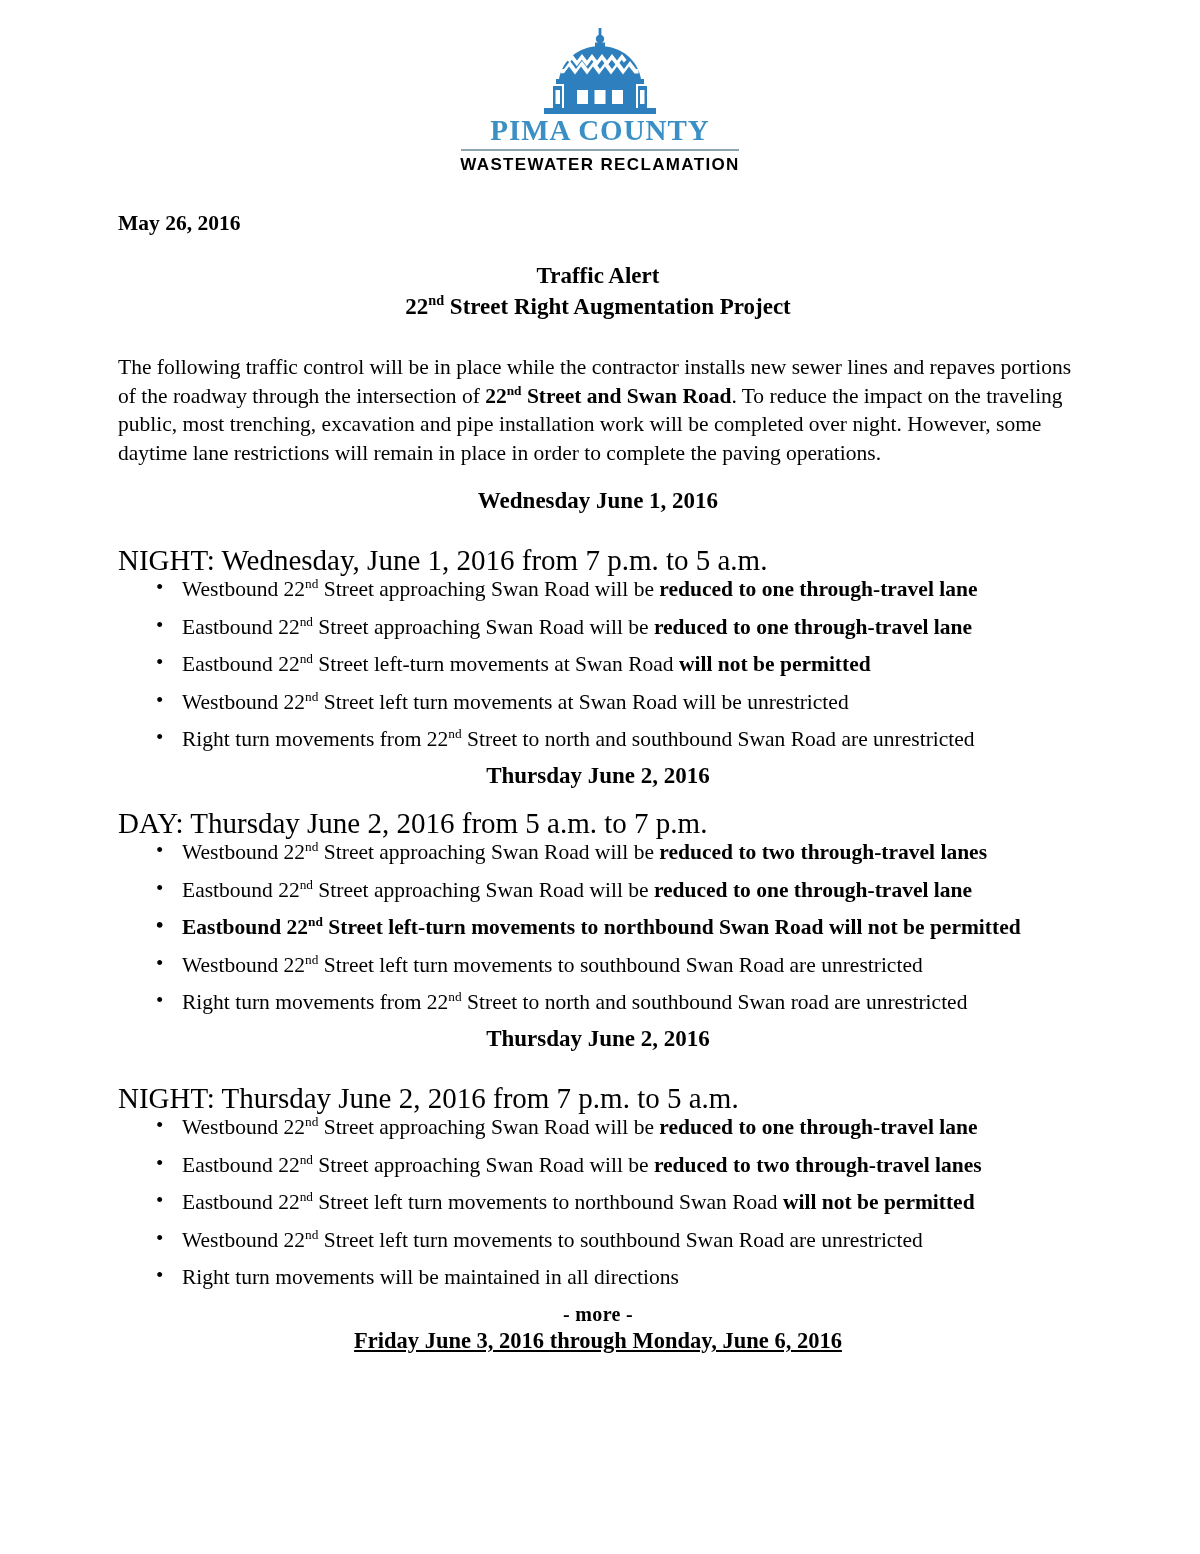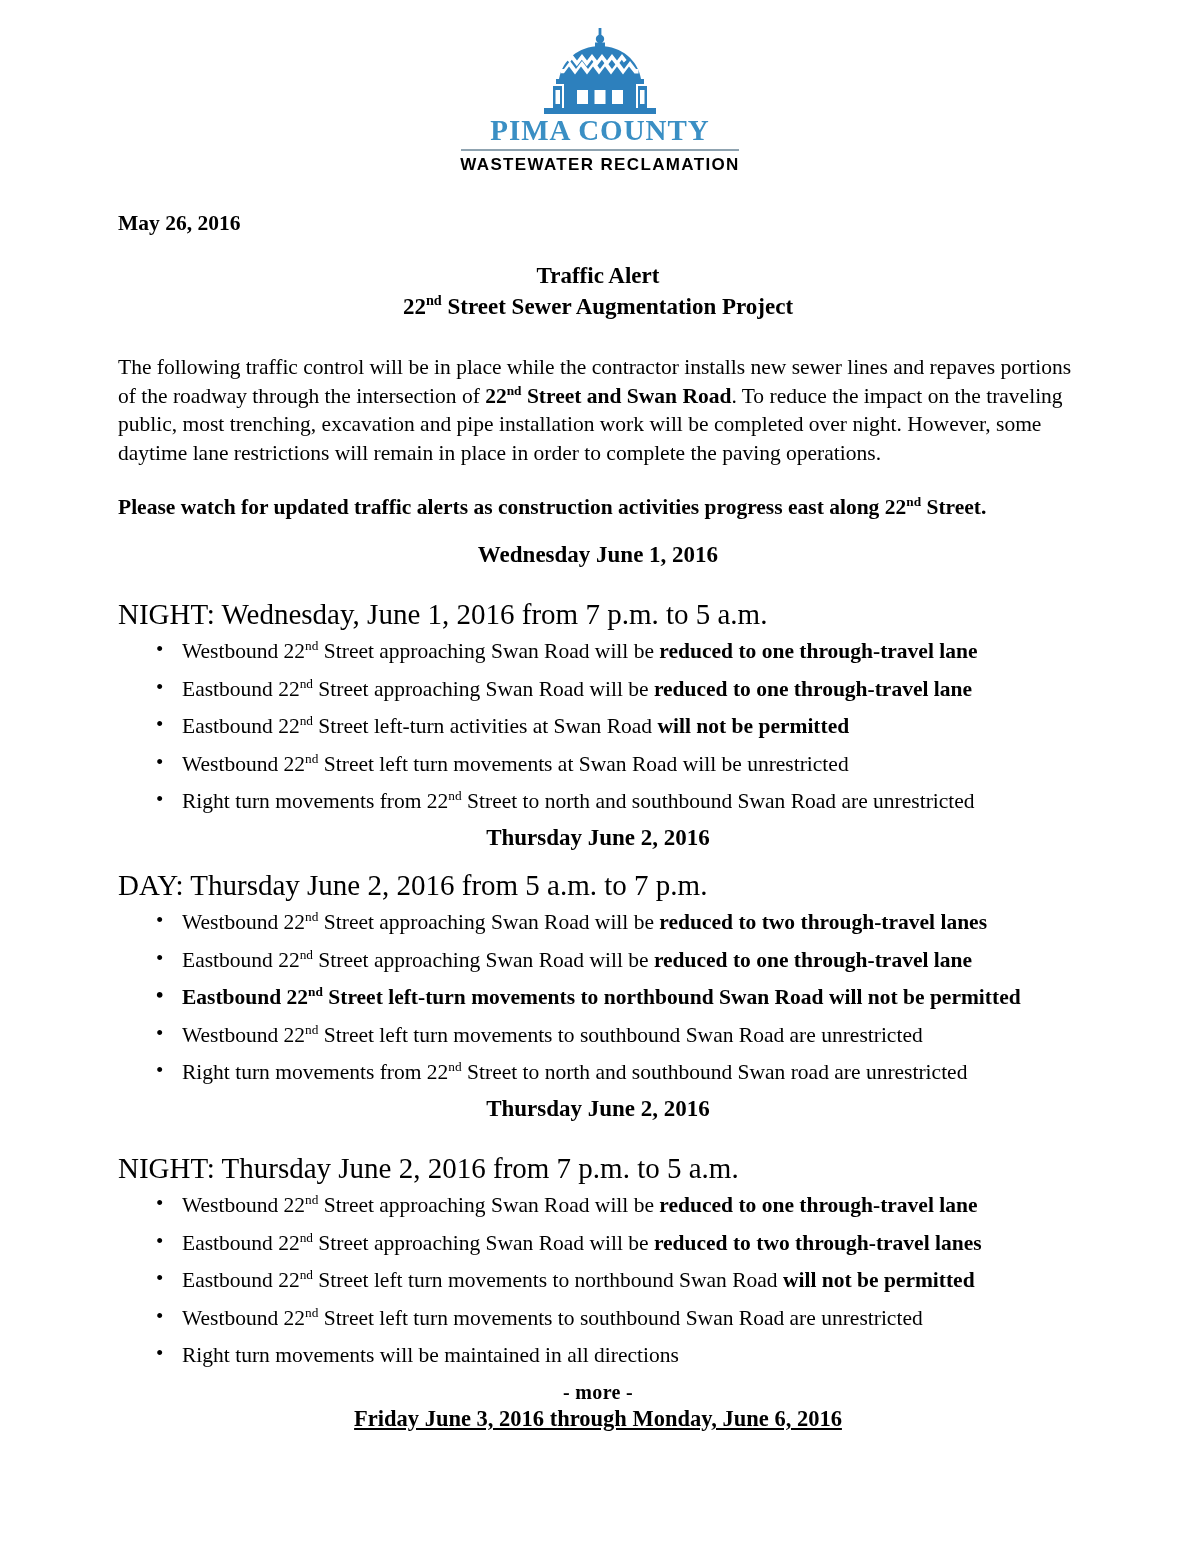--- a/index.html
+++ b/index.html
@@ -116,21 +116,21 @@
     margin: 0;
     padding: 0;
   }
   ul.bullets li {
     position: relative;
     padding-left: 64px;
     margin-top: 9px;
     font-size: 21.5px;
     line-height: 1.33;
   }
-  ul.bullets li:first-child { margin-top: 8px; }
+  ul.bullets li:first-child { margin-top: 0; }
   ul.bullets li::before {
     content: "\2022";
     position: absolute;
     left: 38px;
     top: -1px;
     font-size: 21px;
     line-height: 1.33;
   }
   li.bold-item { font-weight: bold; }
 
@@ -204,34 +204,33 @@
     <div class="logo-rule"></div>
     <div class="logo-sub">WASTEWATER RECLAMATION</div>
   </div>
 
   <div class="doc">
 
     <div class="date-line">May 26, 2016</div>
 
     <div class="title-block">
       <div>Traffic Alert</div>
-      <div><span>22</span><sup>nd</sup><span> Street Sewer Augmentation Project</span></div>
+      <div><span>22</span><sup>nd</sup><span> Street Right Augmentation Project</span></div>
     </div>
 
     <p class="para"><span>The following traffic control will be in place while the contractor installs new sewer lines and repaves portions of the roadway through the intersection of </span><b><span>22</span><sup>nd</sup><span> Street and Swan Road</span></b><span>. To reduce the impact on the traveling public, most trenching, excavation and pipe installation work will be completed over night. However, some daytime lane restrictions will remain in place in order to complete the paving operations.</span></p>
 
-    <p class="notice"><span>Please watch for updated traffic alerts as construction activities progress east along 22</span><sup>nd</sup><span> Street.</span></p>
 
     <div id="sections-root">
         <div class="day-heading">Wednesday June 1, 2016</div>
         <div class="time-heading">NIGHT: Wednesday, June 1, 2016 from 7 p.m. to 5 a.m.</div>
         <ul class="bullets">
           <li><span>Westbound 22</span><sup>nd</sup><span> Street approaching Swan Road will be </span><span style="font-weight: bold;">reduced to one through-travel lane</span></li>
           <li><span>Eastbound 22</span><sup>nd</sup><span> Street approaching Swan Road will be </span><span style="font-weight: bold;">reduced to one through-travel lane</span></li>
-          <li><span>Eastbound 22</span><sup>nd</sup><span> Street left-turn activities at Swan Road </span><span style="font-weight: bold;">will not be permitted</span></li>
+          <li><span>Eastbound 22</span><sup>nd</sup><span> Street left-turn movements at Swan Road </span><span style="font-weight: bold;">will not be permitted</span></li>
           <li><span>Westbound 22</span><sup>nd</sup><span> Street left turn movements at Swan Road will be unrestricted</span></li>
           <li><span>Right turn movements from 22</span><sup>nd</sup><span> Street to north and southbound Swan Road are unrestricted</span></li>
         </ul>
         <div class="day-heading">Thursday June 2, 2016</div>
         <div class="time-heading tight">DAY: Thursday June 2, 2016 from 5 a.m. to 7 p.m.</div>
         <ul class="bullets">
           <li><span>Westbound 22</span><sup>nd</sup><span> Street approaching Swan Road will be </span><span style="font-weight: bold;">reduced to two through-travel lanes</span></li>
           <li><span>Eastbound 22</span><sup>nd</sup><span> Street approaching Swan Road will be </span><span style="font-weight: bold;">reduced to one through-travel lane</span></li>
           <li class="bold-item"><span>Eastbound 22</span><sup>nd</sup><span> Street left-turn movements to northbound Swan Road will not be permitted</span></li>
           <li><span>Westbound 22</span><sup>nd</sup><span> Street left turn movements to southbound Swan Road are unrestricted</span></li>

